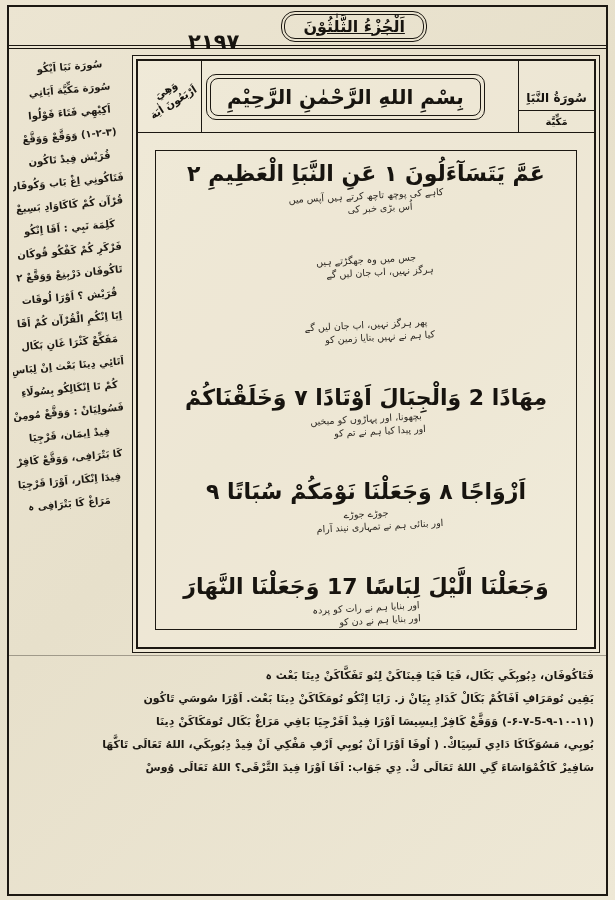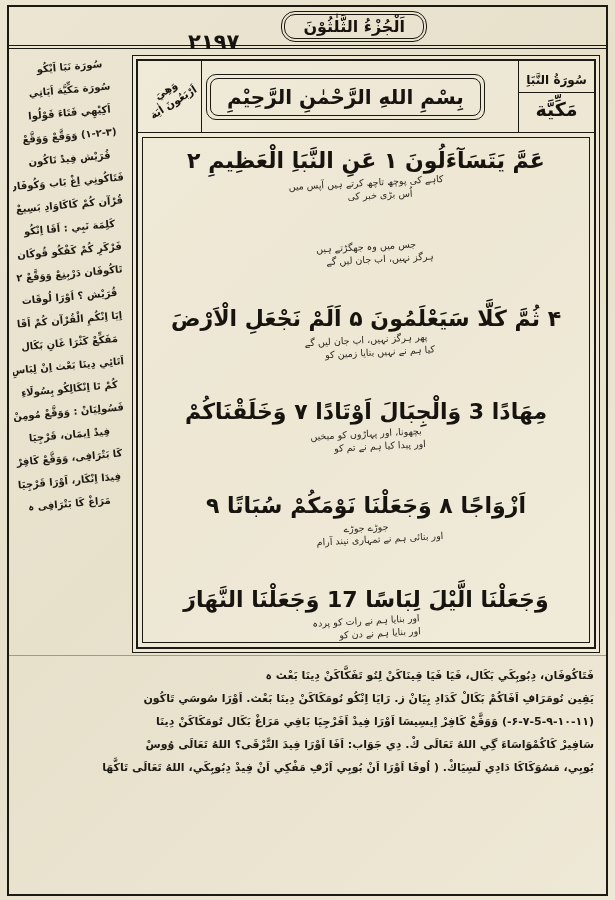--- a/index.html
+++ b/index.html
@@ -23,21 +23,21 @@
   }
   
   .page-header {
     height: 42px;
     border-bottom: 4px double #1c1812;
     display: flex; align-items: center; justify-content: center;
     gap: 42px;
     flex: 0 0 auto;
   }
   .cartouche {
-    border: 1.5px solid #1c1812; border-radius: 14px; padding: 2px;
+    border: 1.5px solid #1c1812; border-radius: 14px; padding: 2px; text-decoration: underline;
   }
   .cartouche-inner {
     border: 1.5px solid #1c1812; border-radius: 11px;
     padding: 2px 18px;
     font-size: 16px; font-weight: bold; letter-spacing: 1px;
   }
   .pagenum { font-size: 21px; font-weight: bold; letter-spacing: 3px; margin-top: 32px; }
   
   .content-row {
     flex: 0 0 auto;
@@ -58,25 +58,25 @@
     display: flex; flex-direction: column;
   }
   .main-header {
     display: flex; align-items: stretch;
     border-bottom: 1.5px solid #1c1812;
     height: 72px; flex: 0 0 auto;
   }
   .surah-cell {
     width: 76px; flex: 0 0 auto;
     border-left: 1.5px solid #1c1812;
-    display: flex; flex-direction: column; justify-content: center;
+    display: flex; flex-direction: column; justify-content: flex-end;
     text-align: center; font-weight: bold;
   }
   .surah-cell .surah-name { font-size: 12px; padding: 5px 2px; border-bottom: 1px solid #1c1812; }
-  .surah-cell .surah-type { font-size: 19px; padding: 5px 2px; }
+  .surah-cell .surah-type { font-size: 10px; padding: 5px 2px; }
   .bismillah-cell {
     flex: 1; display: flex; align-items: center; justify-content: flex-end;
     padding: 4px;
   }
   .bismillah-frame {
     border: 1.5px solid #1c1812; border-radius: 10px;
     padding: 3px;
   }
   .bismillah-frame-inner {
     border: 1px solid #1c1812; border-radius: 8px;
@@ -90,21 +90,21 @@
     overflow: hidden;
   }
   .ayahcount-cell span {
     display: inline-block;
     transform: rotate(-32deg);
     font-size: 10.5px; font-weight: bold;
     text-align: center; width: 70px; line-height: 1.35;
   }
   .verses {
     flex: 1;
-    margin: 4px;
+    margin: 17px;
     border: 1.5px solid #1c1812;
     padding: 8px 12px 2px;
     display: flex; flex-direction: column; justify-content: space-between;
     overflow: hidden;
   }
   .verse-block { text-align: center; }
   .verse-arabic {
     font-size: 22px; font-weight: bold; line-height: 1.35;
     white-space: nowrap;
   }
@@ -181,27 +181,26 @@
                 <div class="verse-gloss">كاہے کی پوچھ تاچھ کرتے ہیں آپس میں</div>
                 <div class="verse-gloss g2">اُس بڑی خبر کی</div>
               </div>
 
               <div class="verse-block">
                 <div class="verse-gloss">جس میں وہ جھگڑتے ہیں</div>
                 <div class="verse-gloss g2">ہرگز نہیں، اب جان لیں گے</div>
               </div>
 
               <div class="verse-block">
-                <div class="verse-arabic">۴ ثُمَّ كَلَّا سَيَعْلَمُونَ ۵ اَلَمْ نَجْعَلِ الْاَرْضَ</div>
                 <div class="verse-gloss">پھر ہرگز نہیں، اب جان لیں گے</div>
                 <div class="verse-gloss g2">کیا ہم نے نہیں بنایا زمین کو</div>
               </div>
 
               <div class="verse-block">
-                <div class="verse-arabic">مِهَادًا 3 وَالْجِبَالَ اَوْتَادًا ۷ وَخَلَقْنَاكُمْ</div>
+                <div class="verse-arabic">مِهَادًا 2 وَالْجِبَالَ اَوْتَادًا ۷ وَخَلَقْنَاكُمْ</div>
                 <div class="verse-gloss">بچھونا، اور پہاڑوں کو میخیں</div>
                 <div class="verse-gloss g2">اور پیدا کیا ہم نے تم کو</div>
               </div>
 
               <div class="verse-block">
                 <div class="verse-arabic">اَزْوَاجًا ۸ وَجَعَلْنَا نَوْمَكُمْ سُبَاتًا ۹</div>
                 <div class="verse-gloss">جوڑے جوڑے</div>
                 <div class="verse-gloss g2">اور بنائی ہم نے تمہاری نیند آرام</div>
               </div>
 
@@ -263,19 +262,19 @@
     <footer class="footnotes">
 
 
         <div class="foot-line">فَتَاكُوفَان، دِبُوبِكَي بَكَال، فَيَا فَيَا قِينَاكَنْ لِنُو تَفَكَّاكَنْ دِينَا بَعْث ہ</div>
 
         <div class="foot-line">يَقِين نُومَرَافِ اَفَاكُمْ بَكَالْ كَدَادِ بِيَانْ ز. رَايَا اِنْكُو نُومَكَاكَنْ دِينَا بَعْث. اَوْرَا سُوسَي تَاكُون</div>
 
         <div class="foot-line">(۶-۷-5-۹-۱۰-۱۱-) وَوَقَّعْ كَافِرْ اِيسِيسَا اَوْرَا فِيدْ اَفَرْجِيَا بَافِي مَرَاغْ بَكَال تُومَكَاكَنْ دِينَا</div>
 
 
+        <div class="foot-line">بُوبِي، مَسُوَكَاكَا دَادِي لَسِيَاكْ. ( اُوفَا اَوْرَا اَنْ بُوبِي اَرْفِ مَفْكِي اَنْ فِيدْ دِبُوبِكَي، اللهُ تَعَالَى تَاكَّهَا</div>
+
         <div class="foot-line">سَافِيرْ كَاكُمْوَاسَاءَ گِي اللهُ تَعَالَى كْ. دِي جَوَاب: اَفَا اَوْرَا فِيدَ التَّرْقَى؟ اللهُ تَعَالَى وُوسْ</div>
-
-        <div class="foot-line">بُوبِي، مَسُوَكَاكَا دَادِي لَسِيَاكْ. ( اُوفَا اَوْرَا اَنْ بُوبِي اَرْفِ مَفْكِي اَنْ فِيدْ دِبُوبِكَي، اللهُ تَعَالَى تَاكَّهَا</div>
       </footer>
 
   </div>
 </div>
 
 </body></html>

